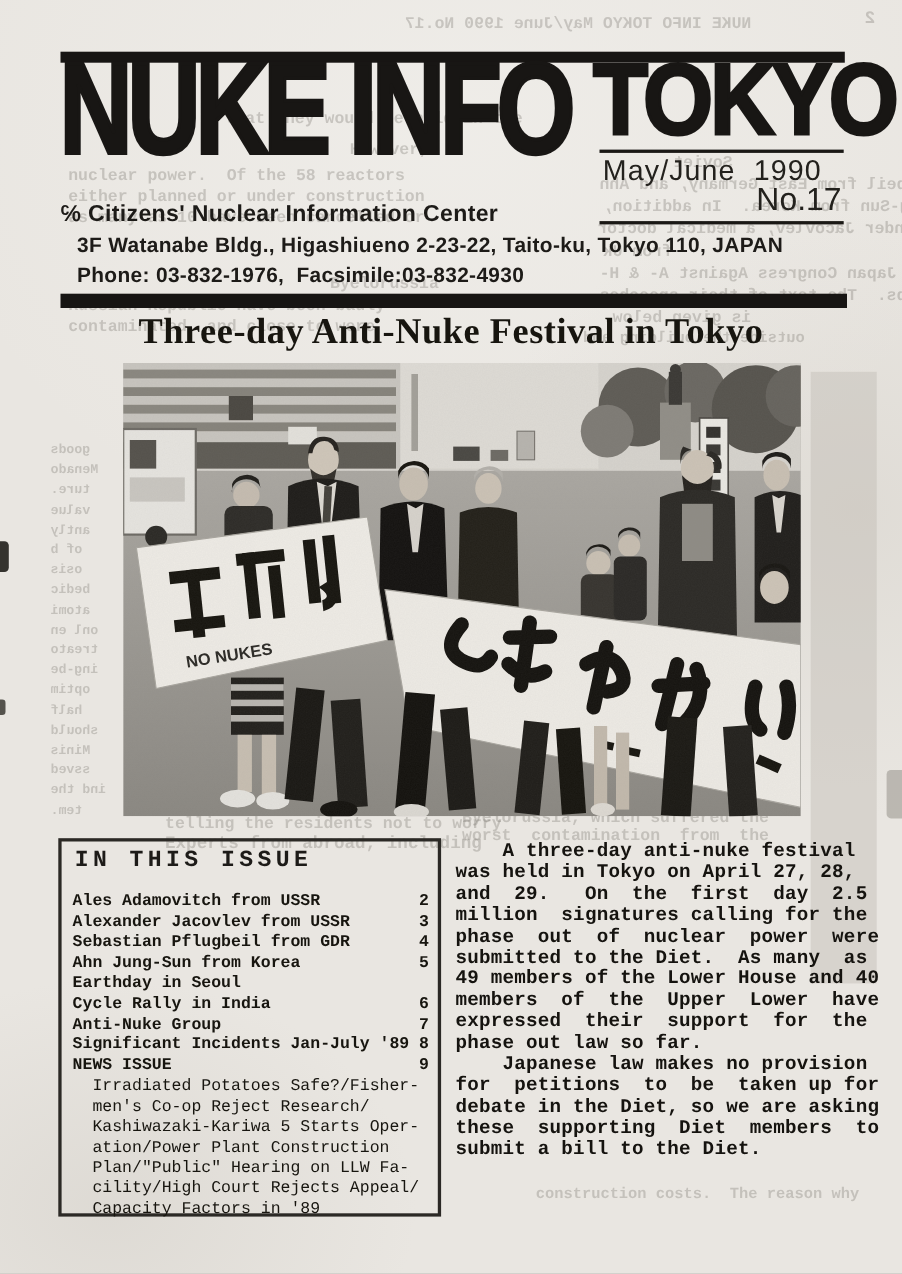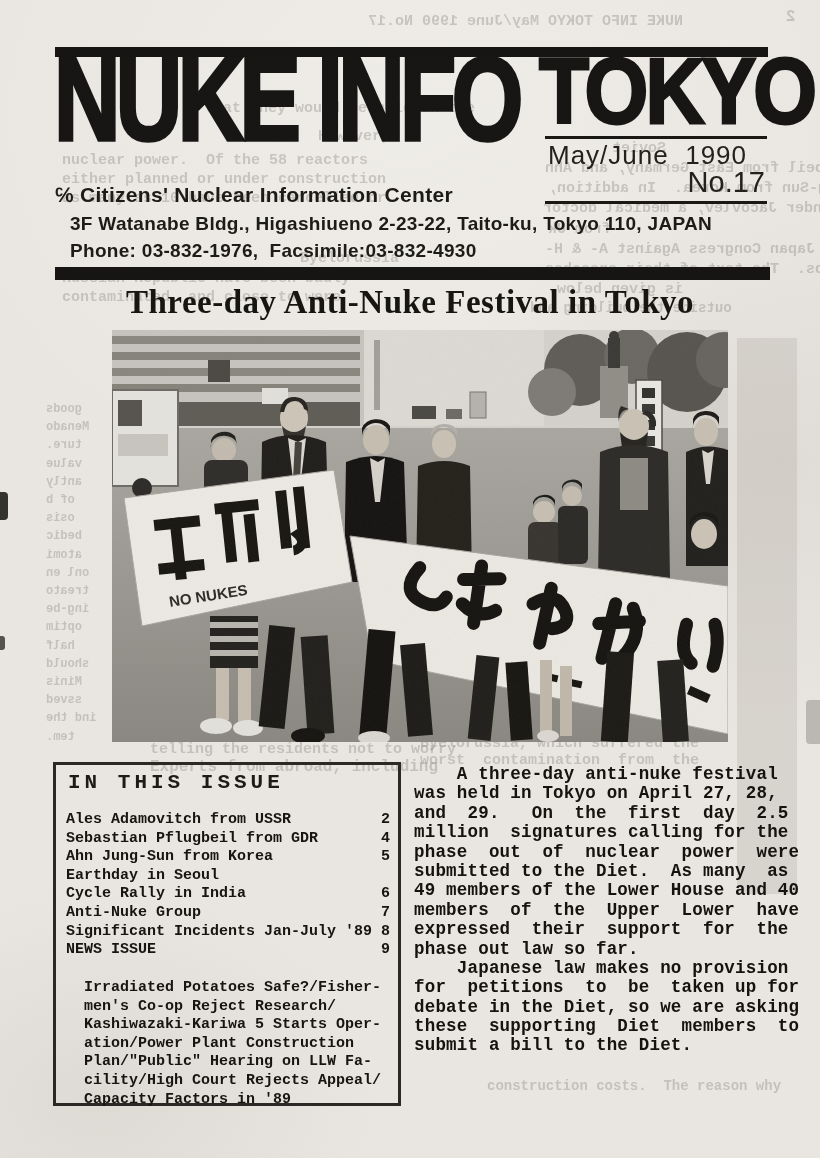--- a/index.html
+++ b/index.html
@@ -34,21 +34,21 @@
   .headline{position:absolute; left:0; top:284px; width:820px; text-align:center;
     font-family:"Liberation Serif", serif; font-weight:bold; font-size:33px; color:#17150f; letter-spacing:.5px;}
   
   .mono{font-family:"Liberation Mono", monospace;}
   #toc-box{position:absolute; left:53px; top:762px; width:348px; height:344px; border:3px solid #2b2925; box-sizing:border-box;}
   #toc-title{position:absolute; left:12px; top:6px; font-size:21px; font-weight:bold; letter-spacing:4px; color:#1d1b18;}
   #toc-items{position:absolute; left:10px; top:46px; right:8px;}
   .toc-row{position:relative; height:18.6px; font-size:15px; font-weight:bold; color:#17150f; white-space:pre;}
   .toc-page{position:absolute; right:0; top:0;}
   #news-lines{position:absolute; left:10px; top:214px; right:8px;}
-  .news-line{height:18.6px; font-size:15px; font-weight:bold; color:#17150f; white-space:pre;}
+  .news-line{height:18.6px; font-size:15px; font-weight:normal; color:#17150f; white-space:pre;}
   #article{position:absolute; left:414px; top:764px; width:400px;}
   .art-line{height:19.4px; font-size:17.5px; font-weight:bold; color:#15130f; white-space:pre; letter-spacing:.2px;}
   .art-para{margin-bottom:0;}
   
   .ghost{position:absolute; font-family:"Liberation Mono", monospace; font-weight:bold;
     color:#716d66; opacity:.30; white-space:pre; pointer-events:none;}
   .ghost.mirror{transform:scaleX(-1); transform-origin:center;}
   
   .artifact{position:absolute; pointer-events:none;}
   #band-right{position:absolute; left:737px; top:338px; width:60px; height:556px;
@@ -294,20 +294,21 @@
       <rect x="548" y="330" width="26" height="82" fill="#23211d" transform="rotate(-4 561 370)"></rect>
     </g>
 
     <rect x="0" y="0" width="616" height="412" filter="url(#grain)" opacity="0.16"></rect>
   </svg>
 
   <div id="toc-box" class="mono">
     <div id="toc-title">IN THIS ISSUE</div>
     <div id="toc-items">
         <div class="toc-row"><span>Ales Adamovitch from USSR</span><span class="toc-page">2</span></div>
+        <div class="toc-row"><span>Alexander Jacovlev from USSR</span><span class="toc-page">3</span></div>
         <div class="toc-row"><span>Sebastian Pflugbeil from GDR</span><span class="toc-page">4</span></div>
         <div class="toc-row"><span>Ahn Jung-Sun from Korea</span><span class="toc-page">5</span></div>
         <div class="toc-row"><span>Earthday in Seoul</span><span class="toc-page"></span></div>
         <div class="toc-row"><span>Cycle Rally in India</span><span class="toc-page">6</span></div>
         <div class="toc-row"><span>Anti-Nuke Group</span><span class="toc-page">7</span></div>
         <div class="toc-row"><span>Significant Incidents Jan-July '89</span><span class="toc-page">8</span></div>
         <div class="toc-row"><span>NEWS ISSUE</span><span class="toc-page">9</span></div>
       </div>
     <div id="news-lines">
         <div class="news-line">  Irradiated Potatoes Safe?/Fisher-</div>

